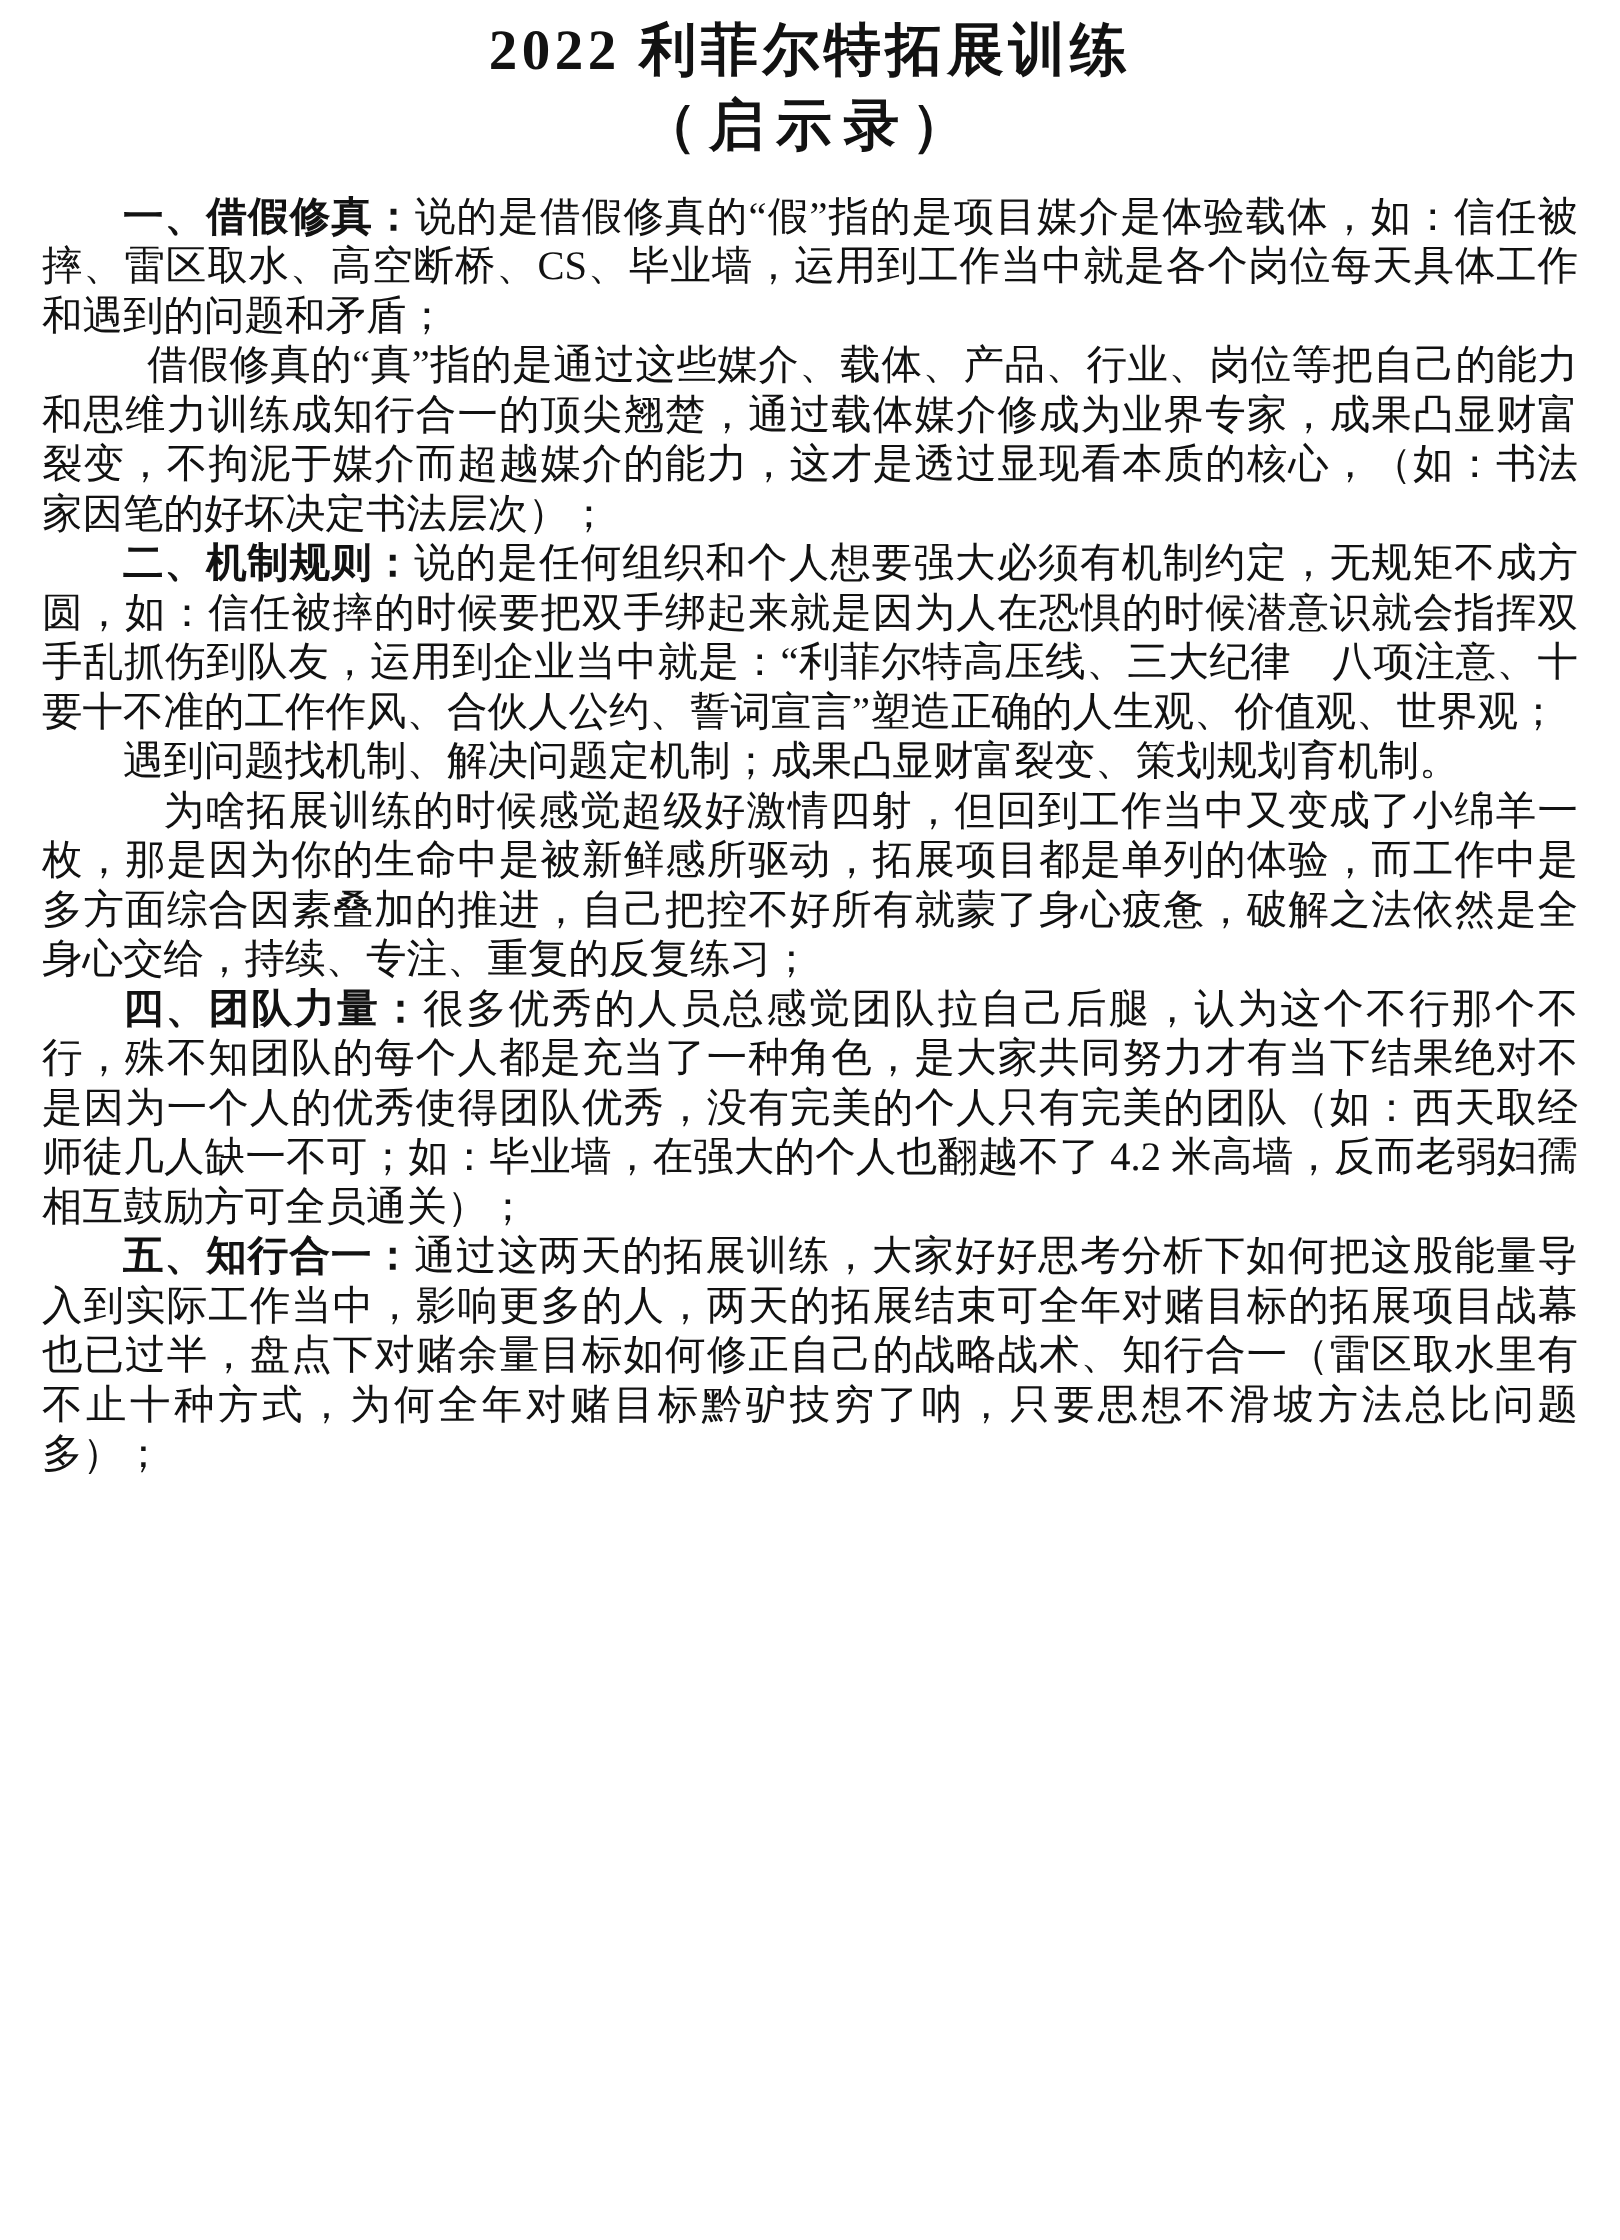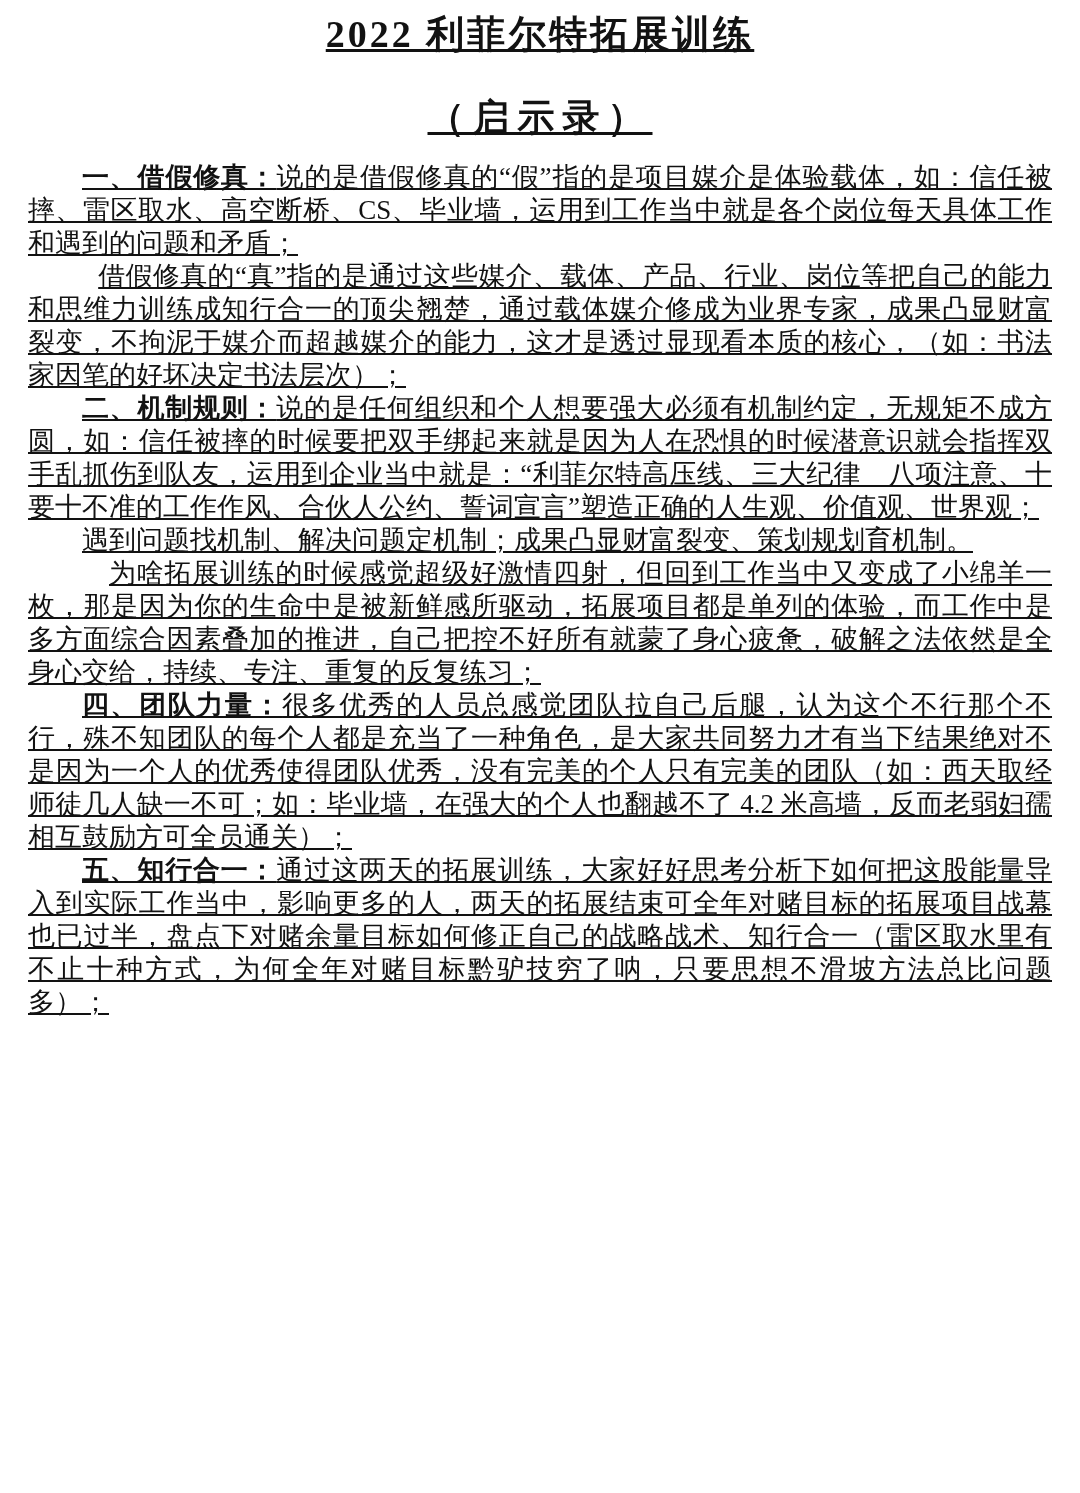--- a/index.html
+++ b/index.html
@@ -10,37 +10,36 @@
     overflow: hidden;
     color: #121212;
     font-family: "Liberation Serif", "DejaVu Serif", serif;
   }
   .page {
     width: 1080px;
     height: 1493px;
     padding: 8px 28px 0 28px;
     background: #ffffff;
     position: relative;
-    text-decoration: underline;
   }
   .doc-title {
     text-align: center;
     font-size: 38px;
     line-height: 48px;
     font-weight: bold;
     letter-spacing: 3px;
     margin-top: 2px;
   }
   .doc-subtitle {
     text-align: center;
     font-size: 37px;
     line-height: 46px;
     font-weight: bold;
     letter-spacing: 8px;
-    margin-top: 37px;
+    margin-top: 4px;
   }
   .body-text {
     margin-top: 20px;
     font-size: 27px;
     line-height: 33px;
     text-align: justify;
     text-justify: inter-ideograph;
   }
   .para { text-indent: 2em; }
   .para.indent-deep { text-indent: 2.6em; }

